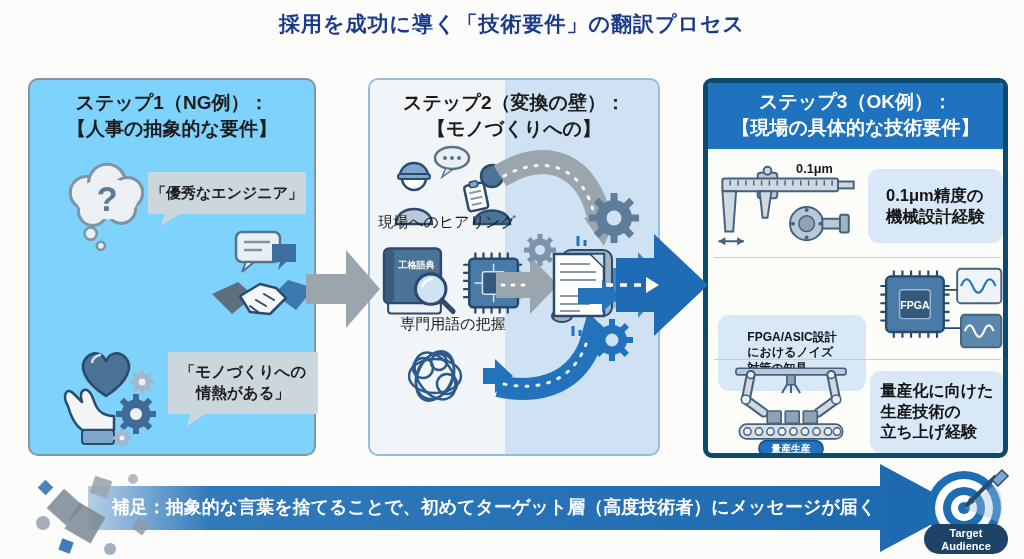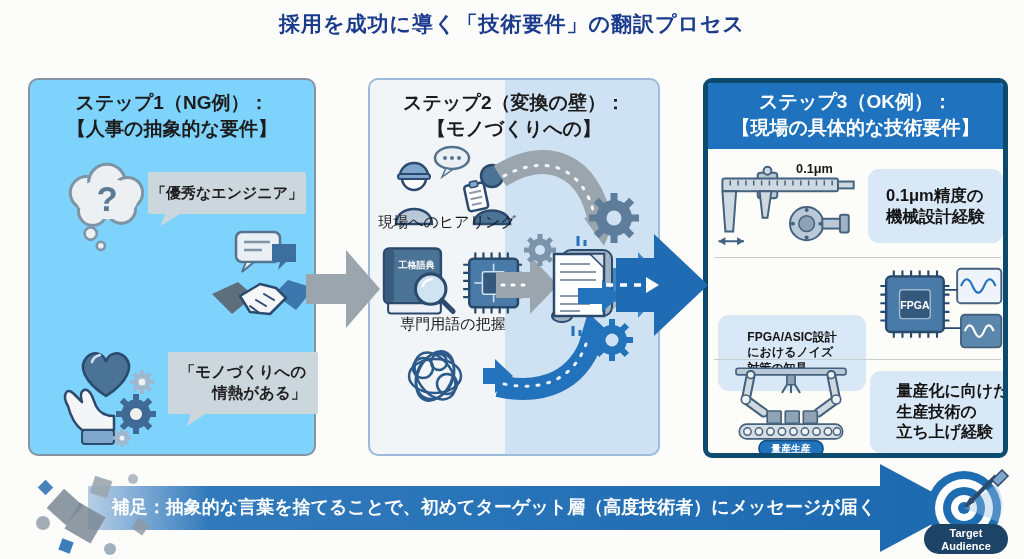--- a/index.html
+++ b/index.html
@@ -120,21 +120,21 @@
     <g transform="translate(70,106)" fill="#9fb8d0">
       <rect x="-1.8" y="-9" width="3.6" height="18"></rect>
       <rect x="-1.8" y="-9" width="3.6" height="18" transform="rotate(45)"></rect>
       <rect x="-1.8" y="-9" width="3.6" height="18" transform="rotate(90)"></rect>
       <rect x="-1.8" y="-9" width="3.6" height="18" transform="rotate(135)"></rect>
       <circle r="6"></circle>
         <circle r="2.5" fill="#f0f1ee"></circle>
     </g>
   </svg>
 
-  <div class="gbubble" style="left:138px;top:272px;width:150px;height:62px;font-size:15.5px;text-align:right;">
+  <div class="gbubble" style="left:138px;top:272px;width:150px;height:62px;font-size:15.5px;">
     <span class="pre">「モノづくりへの
 情熱がある」</span>
     <span class="tail" style="left:20px;bottom:-12px;border-width:13px 14px 0 2px;border-color:#ccd6dd transparent transparent transparent;transform:skewX(-25deg);"></span>
   </div>
 </div>
 
 <svg class="abs" style="left:306px;top:250px;z-index:4;" width="74" height="78" viewBox="0 0 74 78">
   <polygon points="0,24 40,24 40,0 74,39 40,78 40,54 0,54" fill="#9aa5ae"></polygon>
 </svg>
 
@@ -340,21 +340,21 @@
       <circle cx="64" cy="81" r="4.5"></circle>
         <circle cx="78" cy="81" r="4.5"></circle>
         <circle cx="92" cy="81" r="4.5"></circle>
       <circle cx="106" cy="81" r="4.5"></circle>
         <circle cx="120" cy="81" r="4.5"></circle>
         <circle cx="131" cy="81" r="4.5"></circle>
     </g>
     <rect x="36" y="92" width="78" height="19" rx="9.5" fill="#2272bc" stroke="#155089" stroke-width="2"></rect>
     <text x="75" y="106" text-anchor="middle" font-size="12" font-weight="bold" fill="#fff">量産生産</text>
   </svg>
-  <div class="bbubble" style="left:162px;top:288px;width:134px;height:82px;font-size:16px;padding-left:16px;">
+  <div class="bbubble" style="left:162px;top:288px;width:134px;height:82px;font-size:16px;">
     <span class="pre">量産化に向けた
 生産技術の
 立ち上げ経験</span>
   </div>
 </div>
 
 <svg class="abs" style="left:88px;top:464px;z-index:1;" width="884" height="88" viewBox="0 0 884 88">
   <defs>
     <linearGradient id="bgrad" x1="0" y1="0" x2="1" y2="0">
       <stop offset="0" stop-color="#b7cfe6"></stop>

